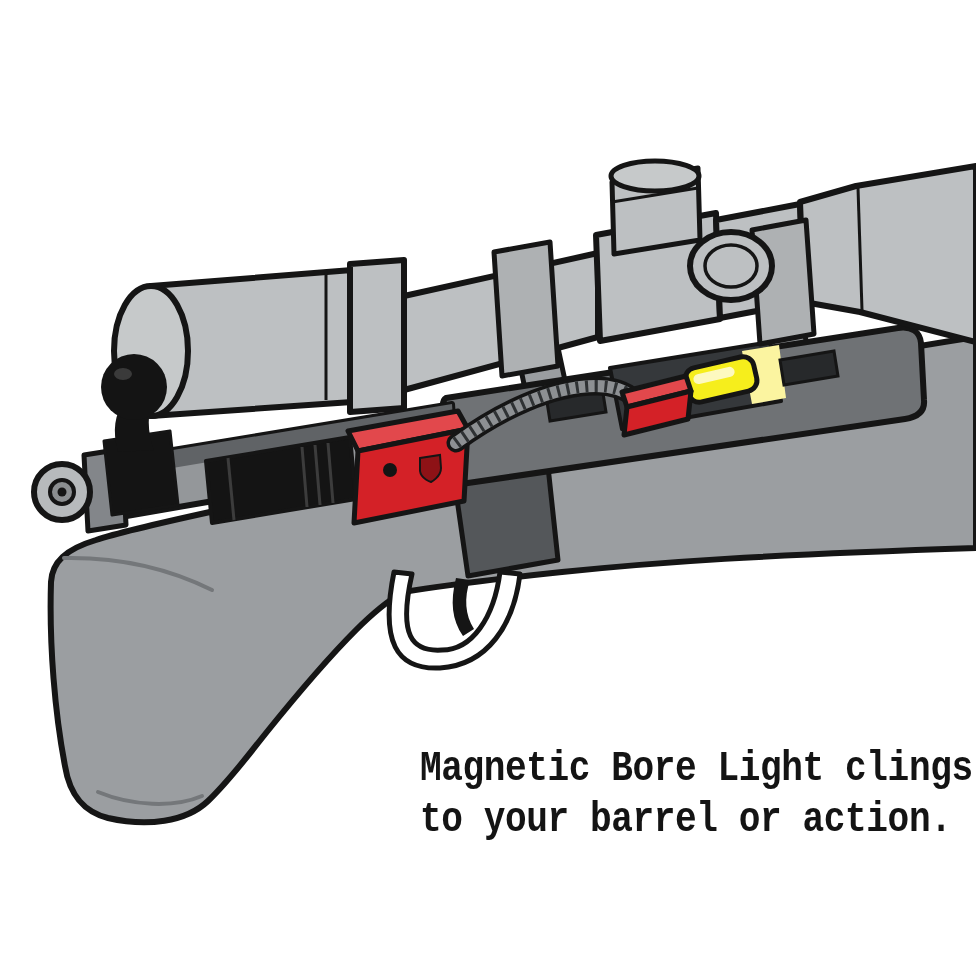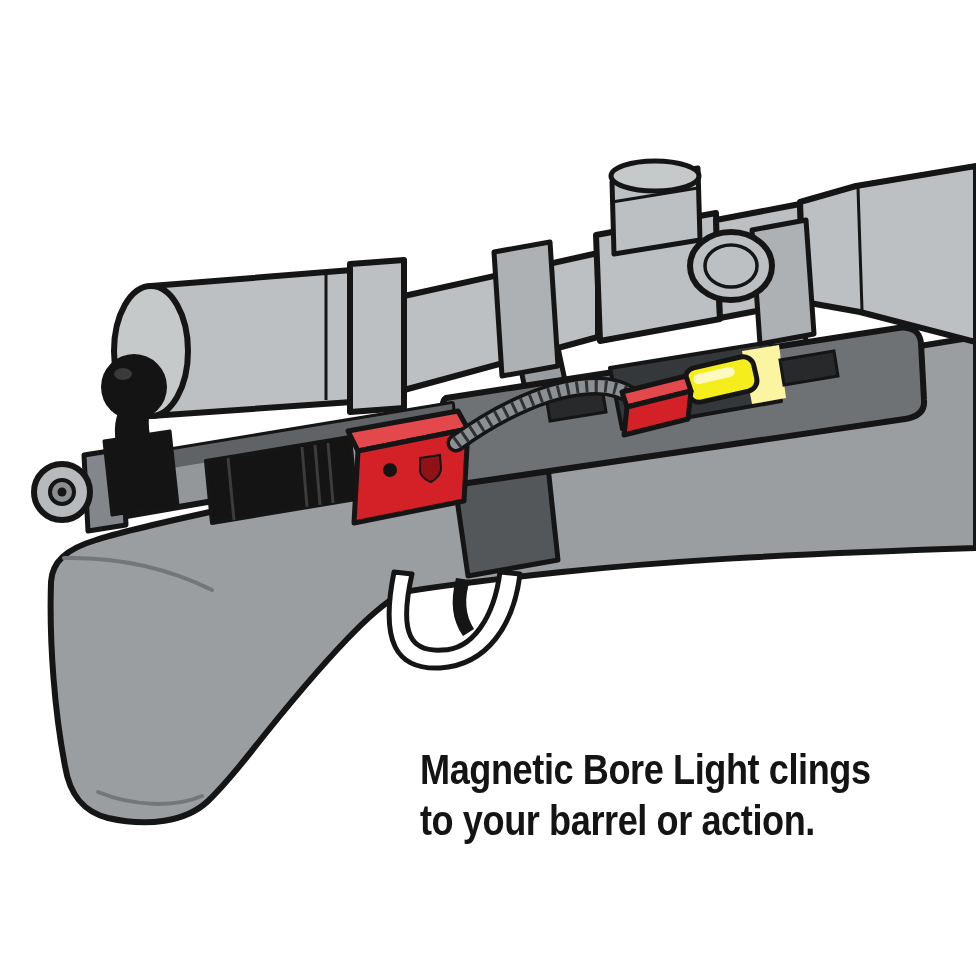--- a/index.html
+++ b/index.html
@@ -1,17 +1,17 @@
 <!DOCTYPE html>
 <html><head>
 <meta charset="utf-8">
 <style>
   html,body{margin:0;padding:0;background:#ffffff;}
   .canvas{position:relative;width:976px;height:976px;background:#ffffff;overflow:hidden;
-          font-family:Liberation Sans, sans-serif;}
+          font-family:Liberation Mono, monospace;}
   .canvas svg{position:absolute;left:0;top:0;}
   .caption{position:absolute;left:420px;top:744px;font-weight:700;font-size:43px;
            line-height:1.18;color:#141414;letter-spacing:-0.5px;
            transform:scaleX(0.84);transform-origin:left top;white-space:nowrap;}
 </style>
 </head>
 <body>
 
 <div class="canvas">
 

